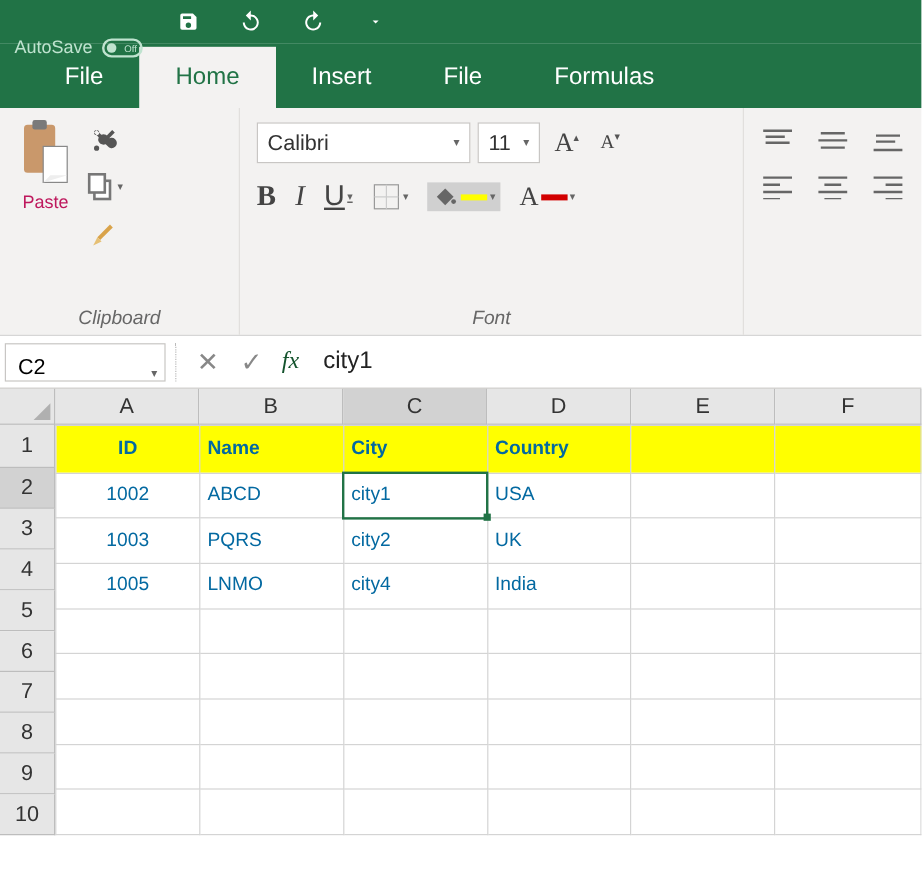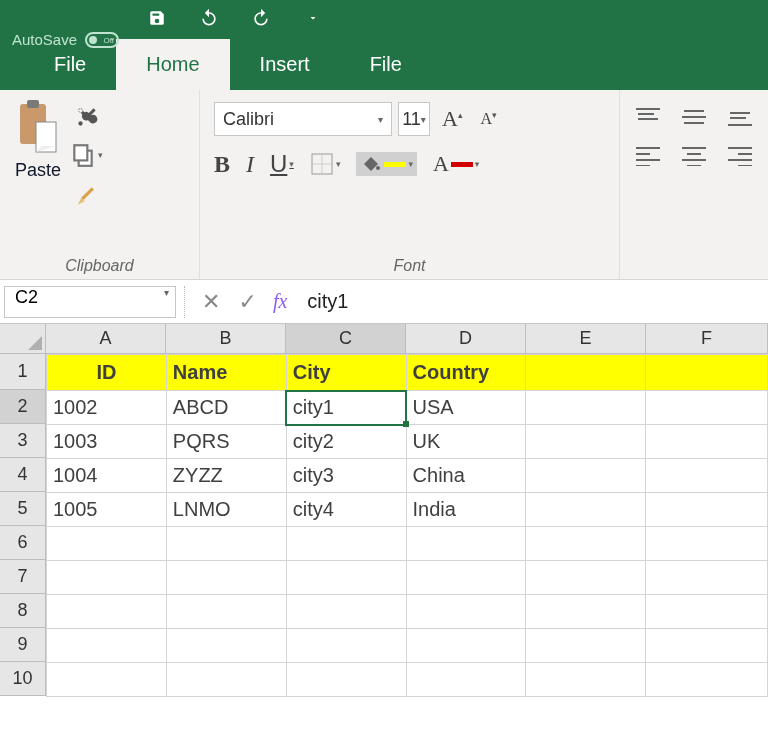--- a/index.html
+++ b/index.html
@@ -17,68 +17,68 @@
   .tabs { background:#217346; height:54px; display:flex; align-items:flex-end; padding-left:24px; gap:0; }
   .tab { padding:14px 30px; color:#fff; font-size:20px; cursor:pointer; }
   .tab.active { background:#f3f2f1; color:#217346; }
 
   
   .ribbon { background:#f3f2f1; height:190px; border-bottom:1px solid #d6d6d6; display:flex; }
   .group { border-right:1px solid #e1dfdd; display:flex; flex-direction:column; justify-content:space-between; padding:8px 14px 4px; }
   .group-label { font-size:16px; color:#666; text-align:center; padding-top:4px; position:relative;font-style:italic;}
   .clip-body { display:flex; height:130px; align-items:flex-start; gap:8px; }
   .paste-big { display:flex; flex-direction:column; align-items:center; cursor:pointer; gap:2px;}
-  .paste-big span { font-size:18px; color:#0f172a; }
+  .paste-big span { font-size:15px; color:#be185d; }
   .mini-col { display:flex; flex-direction:column; gap:10px; padding-top:4px;}
   .mini-btn { width:34px; height:30px; display:flex; align-items:center; justify-content:center; cursor:pointer;}
   .mini-row { display:flex; align-items:center; gap:2px;}
 
   .font-body { display:flex; flex-direction:column; gap:14px; padding-top:4px;}
   .font-row1 { display:flex; align-items:center; gap:6px;}
   .combo { background:#fff; border:1px solid #c8c6c4; height:34px; display:flex; align-items:center; padding:0 8px; font-size:18px; color:#333; cursor:pointer;}
   .combo .caret { margin-left:auto; font-size:10px; color:#666;}
   .font-name { width:178px; justify-content:space-between;}
-  .font-size { width:32px; justify-content:center;}
+  .font-size { width:52px; justify-content:center;}
   .aa { font-size:22px; color:#444; padding:0 6px; cursor:pointer; font-family:"Times New Roman",serif;}
   .aa.small { font-size:16px;}
   .aa .caret { font-size:9px; color:#555; vertical-align:super;}
   .font-row2 { display:flex; align-items:center; gap:16px;}
   .fbtn { font-size:24px; font-family:"Times New Roman",serif; color:#444; cursor:pointer; display:flex; align-items:center; gap:2px;}
   .fbtn.bold { font-weight:bold;}
   .fbtn.italic { font-style:italic;}
   .tiny-caret{font-size:9px;color:#666;}
   .border-btn svg, .fill-btn svg, .fontcolor-btn svg { display:block;}
   .swatch-strip { width:22px; height:5px; }
   .valign-icon{width:28px;height:22px;display:block;}
 
   .align-body{display:flex;flex-direction:column;gap:16px;padding-top:8px;}
   .align-row{display:flex;gap:18px;}
 
   
   .fx-bar { height:44px; border-bottom:1px solid #c8c6c4; display:flex; align-items:center; }
-  .name-box { width:172px; height:32px; border:1px solid #c8c6c4; margin-left:4px; display:flex; align-items:flex-start; padding:0 10px; font-size:18px; position:relative;}
+  .name-box { width:134px; height:32px; border:1px solid #c8c6c4; margin-left:4px; display:flex; align-items:flex-end; padding:0 10px; font-size:18px; position:relative;}
   .name-box .caret { position:absolute; right:6px; font-size:10px; color:#666;}
   .fx-sep { width:10px;height:32px;border-left:1px dotted #bbb;margin:0 8px;}
   .fx-btns { display:flex; gap:18px; align-items:center; }
   .fx-btn { color:#888; font-size:22px; cursor:pointer;}
-  .fx-label { font-style:italic; font-family:"Times New Roman",serif; color:#8b5cf6; font-size:20px; margin:0 14px 0 16px;}
+  .fx-label { font-style:italic; font-family:"Times New Roman",serif; color:#14532d; font-size:20px; margin:0 14px 0 16px;}
   .fx-input { flex:1; font-size:20px; color:#222; padding-left:6px; border:none; outline:none;}
 
   
   .grid { display:flex; }
   .corner { width:46px; height:30px; background:#e6e6e6; border-right:1px solid #bdbdbd; border-bottom:1px solid #bdbdbd; position:relative;}
   .corner::after{content:"";position:absolute;right:3px;bottom:3px;border-style:solid;border-width:0 0 14px 14px;border-color:transparent transparent #b0b0b0 transparent;}
   .col-headers{display:flex;}
   .colh{height:30px;background:#e6e6e6;border-right:1px solid #bdbdbd;border-bottom:1px solid #bdbdbd;display:flex;align-items:center;justify-content:center;font-size:18px;color:#333;cursor:pointer;}
   .rowh{width:46px;background:#e6e6e6;border-right:1px solid #bdbdbd;border-bottom:1px solid #bdbdbd;display:flex;align-items:center;justify-content:center;font-size:18px;color:#333;cursor:pointer;}
   .rowh.active, .colh.active{background:#d2d2d2;}
   table.cells{border-collapse:collapse;}
-  .cell{border:1px solid #d4d4d4;height:34px;font-size:20px;padding:0 6px;color:#404040;cursor:cell;background:#fff;}
+  .cell{border:1px solid #d4d4d4;height:34px;font-size:16px;padding:0 6px;color:#0369a1;cursor:cell;background:#fff;}
   .hdr{background:#ffff00;font-weight:bold;}
-  .num{text-align:left;}
+  .num{text-align:center;}
   .sel{outline:2px solid #217346; outline-offset:-1px; position:relative;}
   .sel::after{content:"";position:absolute;right:-3px;bottom:-3px;width:6px;height:6px;background:#217346;}
   .colA{width:120px;} .colB{width:120px;} .colC{width:120px;} .colD{width:120px;} .colE{width:120px;} .colF{width:122px;}
 </style>
 </head>
 <body>
 
 <div class="qat">
   <div class="autosave">
     <span>AutoSave</span>
@@ -106,20 +106,21 @@
         <path d="M7 10l5 5 5-5z"></path>
       </svg>
   </div>
 </div>
 
 <div class="tabs">
   <div class="tab">File</div>
   <div class="tab active">Home</div>
   <div class="tab">Insert</div>
   <div class="tab">File</div>
+  <div class="tab">Formulas</div>
 </div>
 
 <div class="ribbon">
   <div class="group" style="width:200px">
     <div class="clip-body">
       <div class="paste-big">
         <svg width="48" height="60" viewBox="0 0 48 60">
             <rect x="6" y="6" width="26" height="40" rx="3" fill="#c9986b"></rect>
             <rect x="13" y="2" width="12" height="8" rx="2" fill="#7a7a7a"></rect>
             <rect x="22" y="24" width="20" height="30" fill="#fff" stroke="#888"></rect>
@@ -301,28 +302,20 @@
       </tr>
       <tr>
         <td class="cell num colA">1003</td>
         <td class="cell colB">PQRS</td>
         <td class="cell colC">city2</td>
         <td class="cell colD">UK</td>
         <td class="cell colE"></td>
         <td class="cell colF"></td>
       </tr>
       <tr>
-        <td class="cell num colA">1004</td>
-        <td class="cell colB">ZYZZ</td>
-        <td class="cell colC">city3</td>
-        <td class="cell colD">China</td>
-        <td class="cell colE"></td>
-        <td class="cell colF"></td>
-      </tr>
-      <tr>
         <td class="cell num colA">1005</td>
         <td class="cell colB">LNMO</td>
         <td class="cell colC">city4</td>
         <td class="cell colD">India</td>
         <td class="cell colE"></td>
         <td class="cell colF"></td>
       </tr>
       <tr>
             <td class="cell colA"></td>
             <td class="cell colB"></td>

